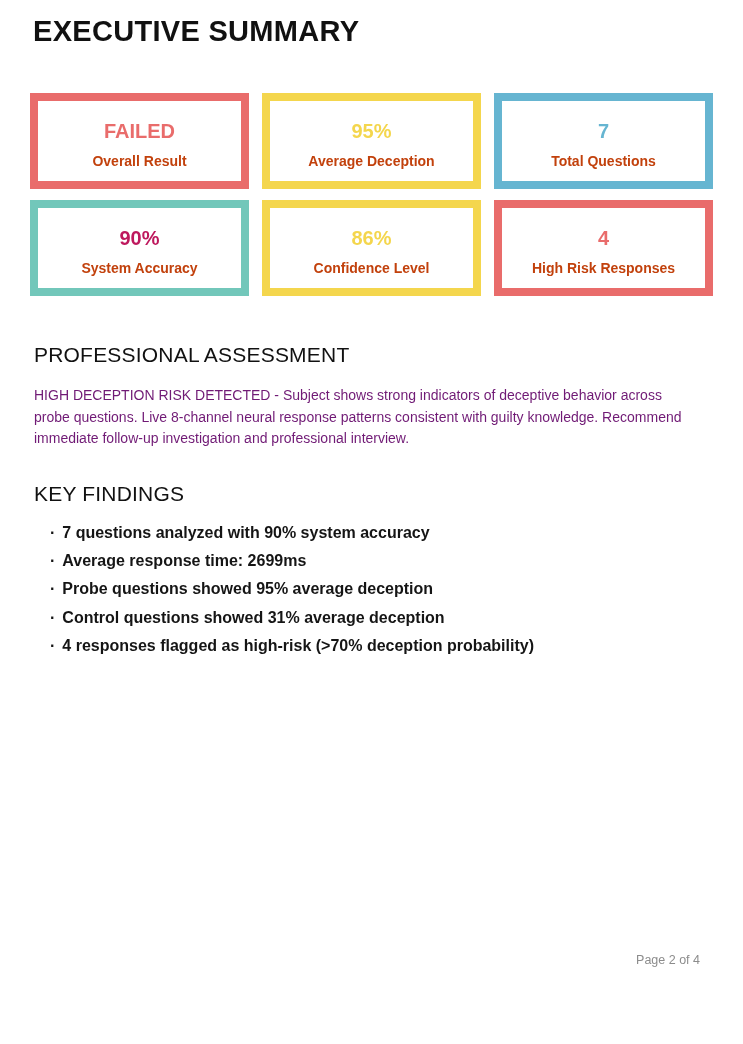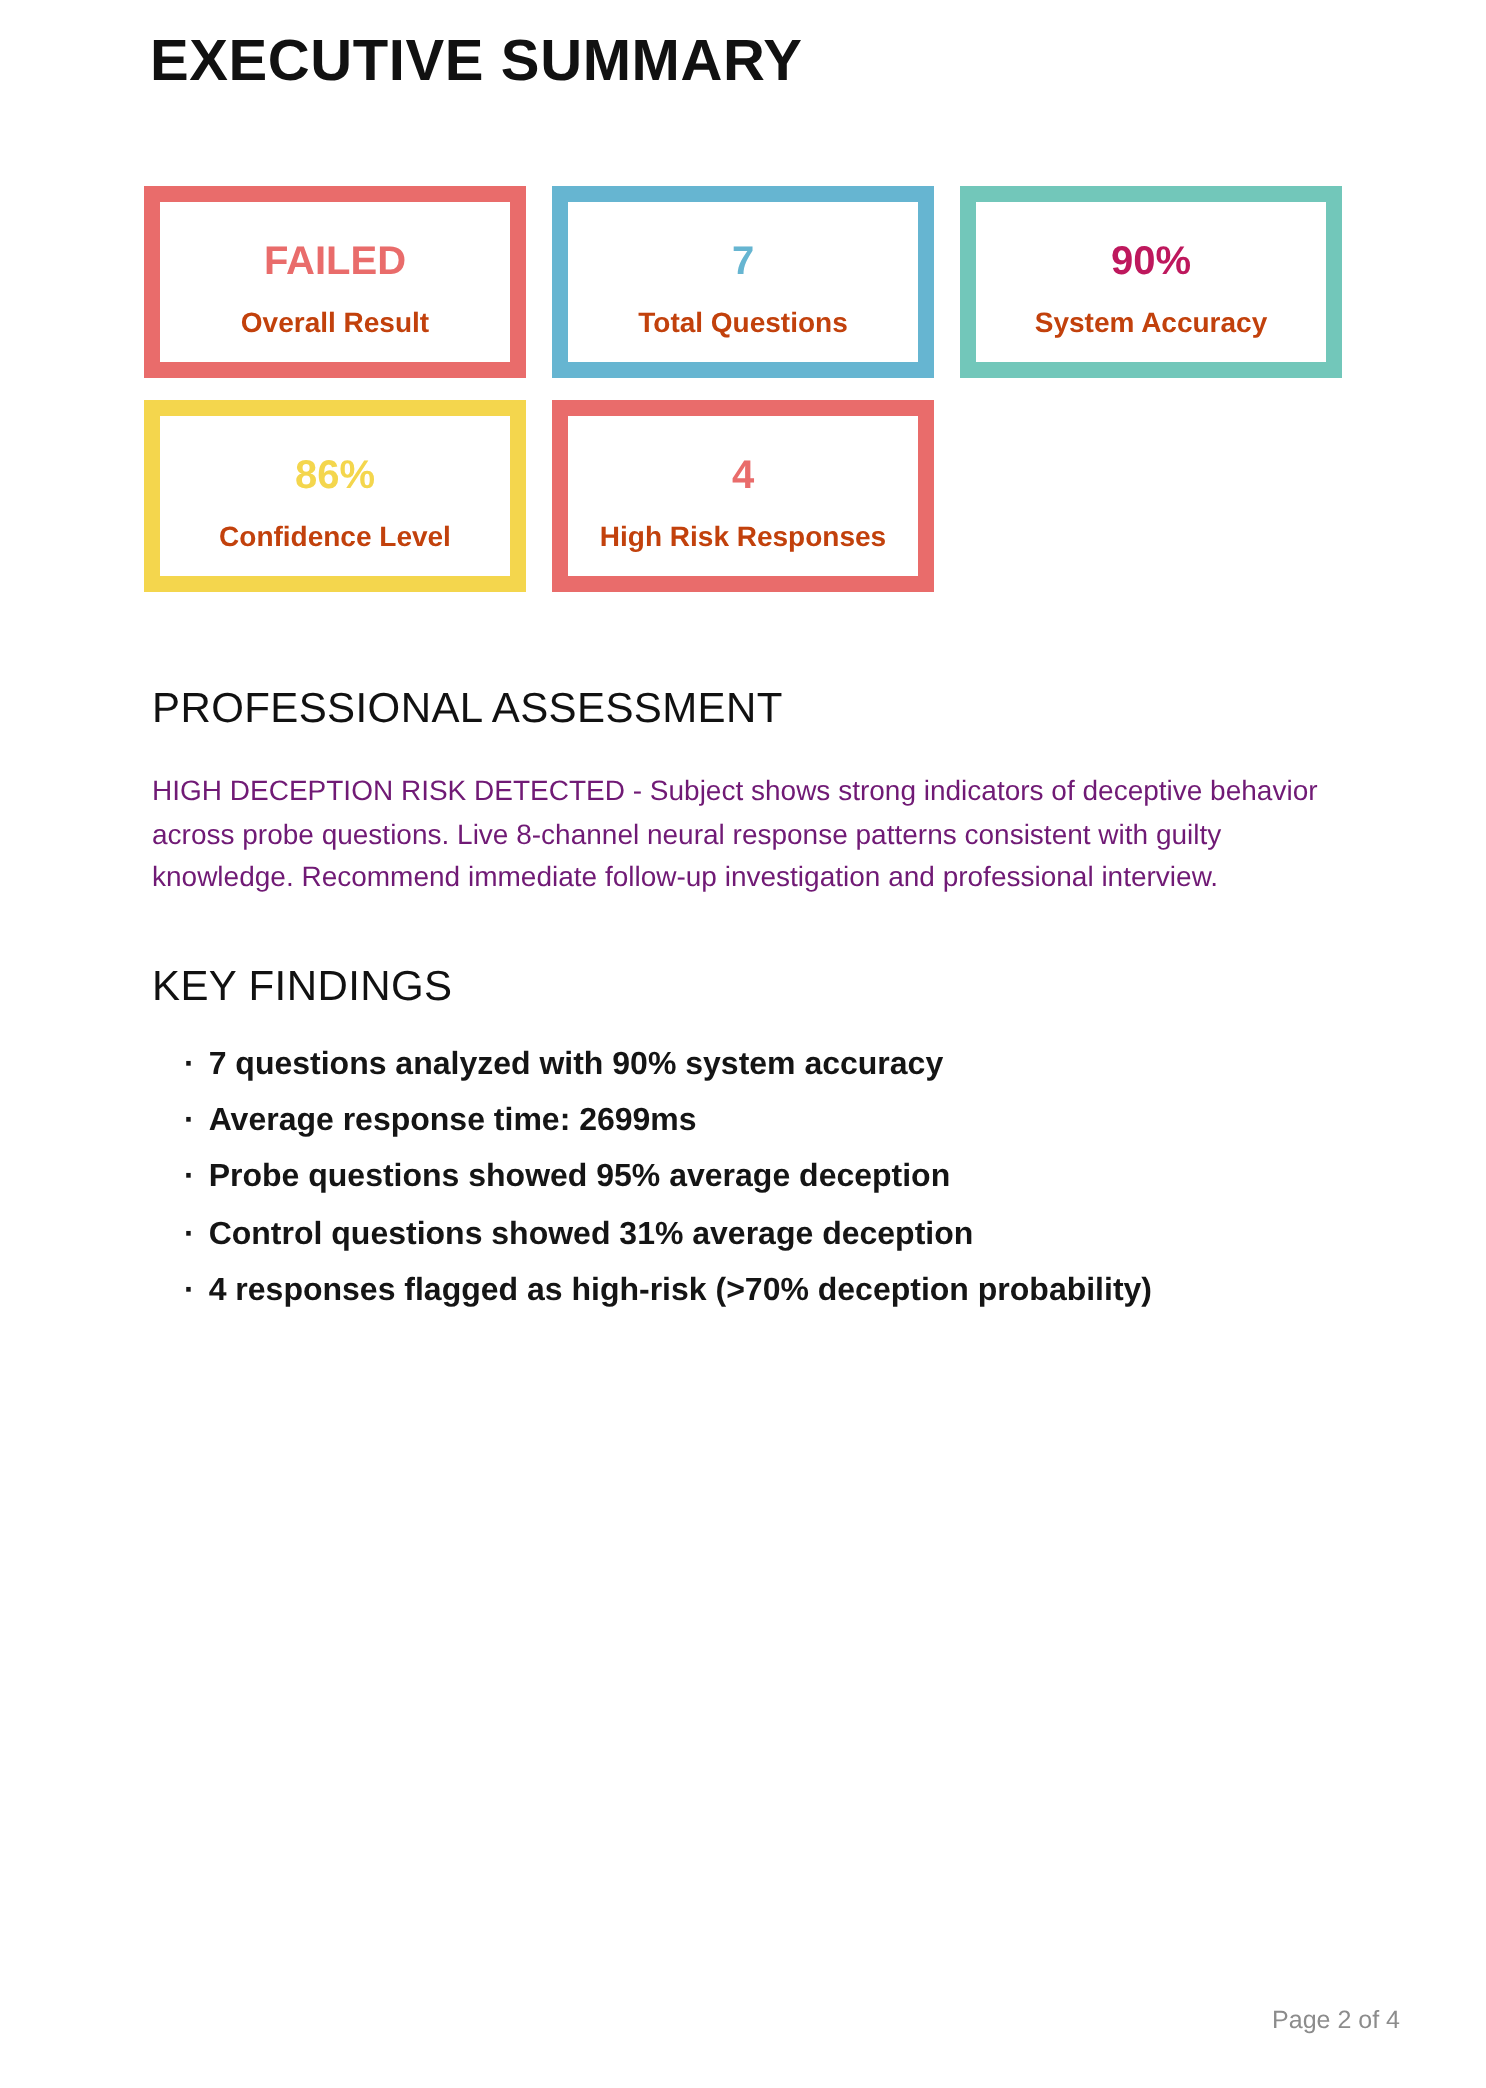--- a/index.html
+++ b/index.html
@@ -4,21 +4,21 @@
 <style>
   * { box-sizing: border-box; }
   html, body { margin: 0; padding: 0; background: #ffffff; }
   body {
     width: 743px; height: 1044px;
     font-family: "Liberation Sans", sans-serif;
     color: #1c1c1c;
     position: relative;
     overflow: hidden;
   }
-  .content { padding: 0 72px; }
+  .content { padding: 0 30px; }
 
   .page-title {
     margin: 16px 0 0 3px;
     font-size: 29px;
     line-height: 30px;
     font-weight: bold;
     letter-spacing: 0.3px;
     color: #111111;
   }
 
@@ -75,40 +75,44 @@
   .kf-item {
     font-size: 16px;
     font-weight: bold;
     line-height: 28.4px;
     color: #151515;
   }
   .kf-bullet { margin-right: 7px; font-weight: bold; }
 
   .page-footer {
     position: absolute;
-    top: 1003px;
+    top: 953px;
     right: 43px;
     font-size: 12.5px;
     color: #8c8c8c;
   }
 </style>
 </head>
 <body>
 
 <div class="content">
 
   <h1 class="page-title">EXECUTIVE SUMMARY</h1>
 
   <div class="cards-grid">
 
     <div class="card" style="border-color: rgb(233, 108, 107);">
       <div class="card-value" style="color: rgb(233, 108, 107);">FAILED</div>
       <div class="card-label">Overall Result</div>
     </div>
 
+    <div class="card" style="border-color: rgb(244, 214, 77);">
+      <div class="card-value" style="color: rgb(244, 214, 77);">95%</div>
+      <div class="card-label">Average Deception</div>
+    </div>
 
     <div class="card" style="border-color: rgb(102, 181, 209);">
       <div class="card-value" style="color: rgb(102, 181, 209);">7</div>
       <div class="card-label">Total Questions</div>
     </div>
 
     <div class="card" style="border-color: rgb(114, 199, 186);">
       <div class="card-value" style="color: #be185d;">90%</div>
       <div class="card-label">System Accuracy</div>
     </div>

